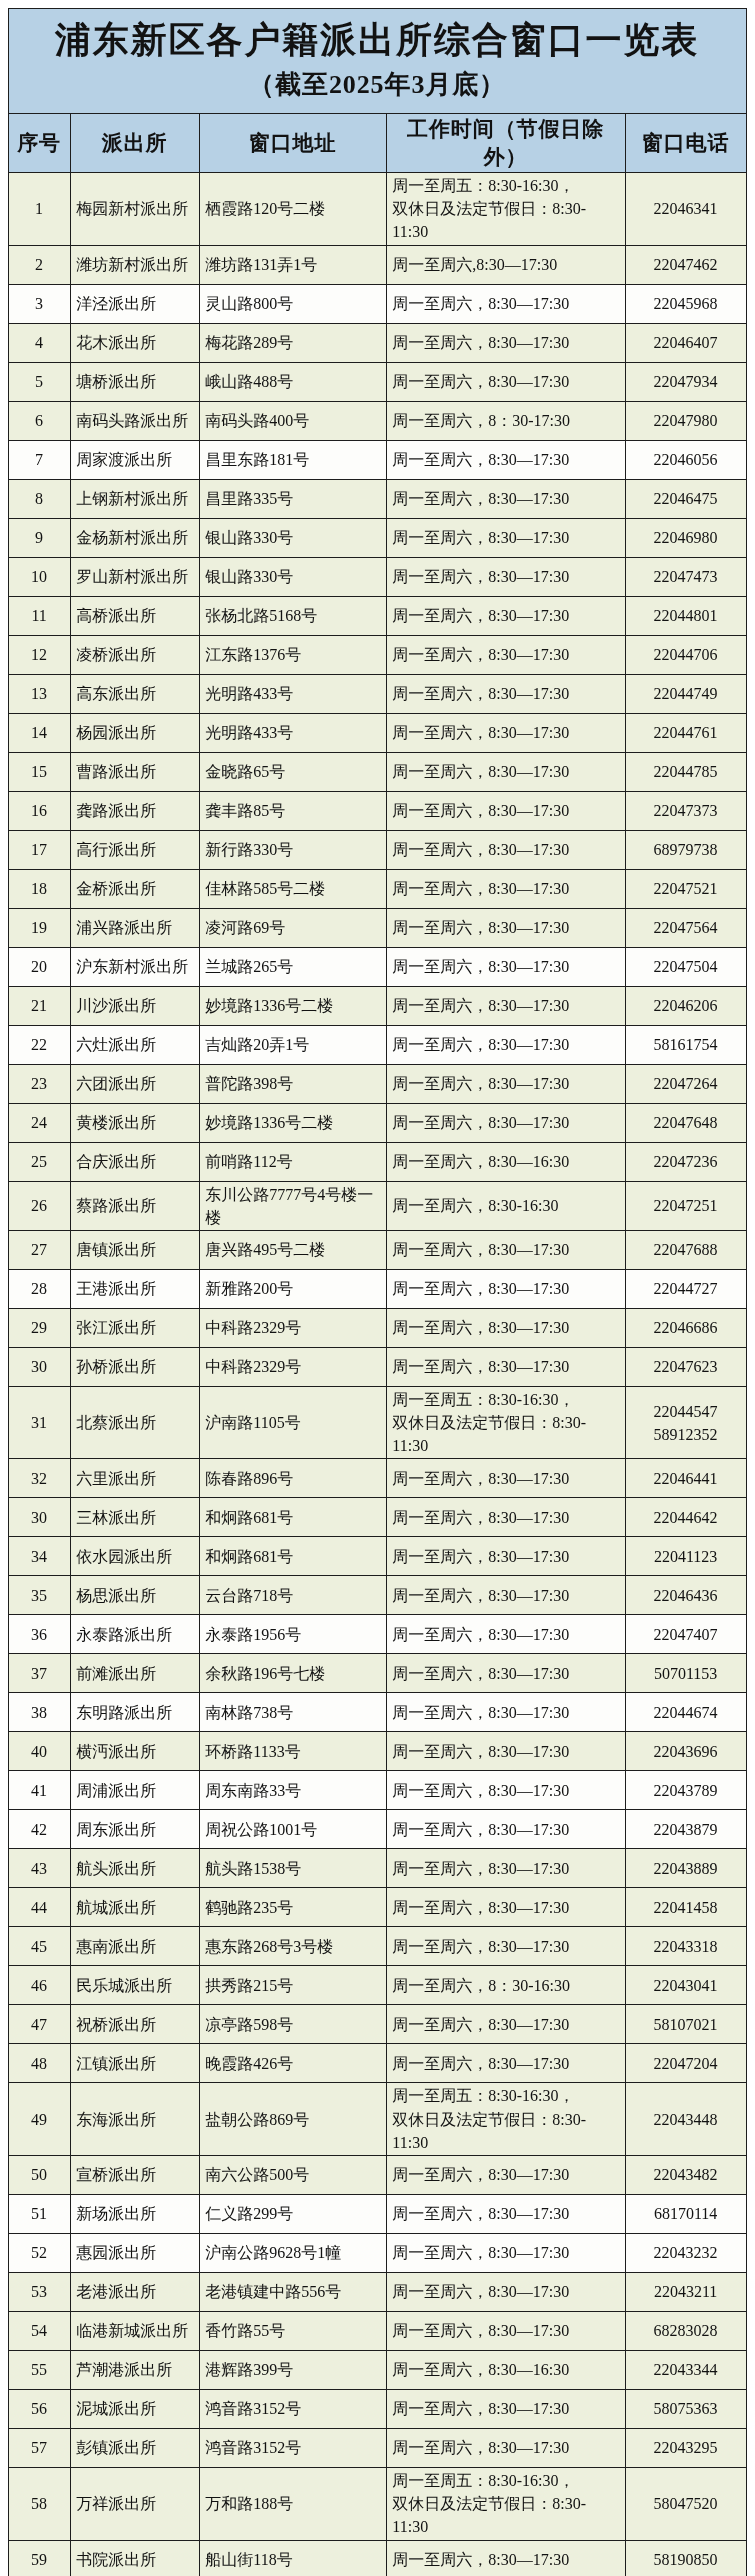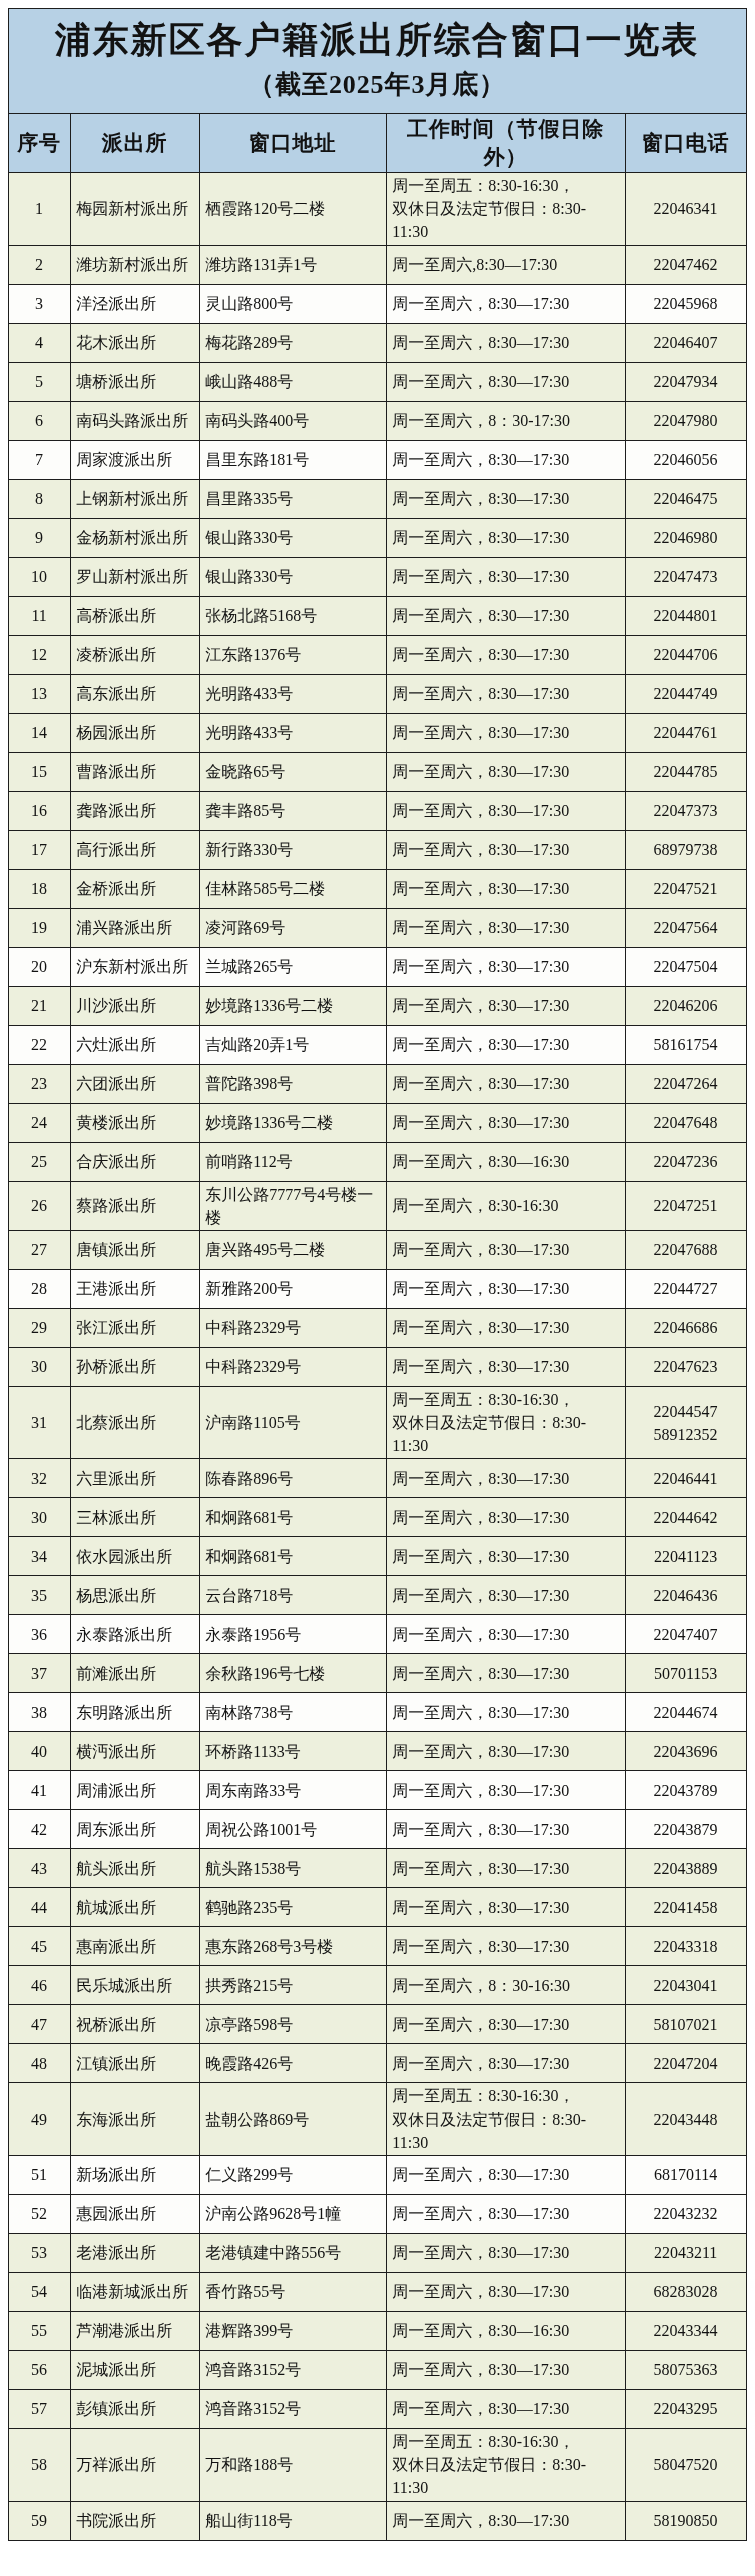--- a/index.html
+++ b/index.html
@@ -624,20 +624,31 @@
     <td class="c-station">东海派出所</td>
     <td class="c-address">盐朝公路869号</td>
     <td class="c-time">
             <div>周一至周五：8:30-16:30，</div>
             <div>双休日及法定节假日：8:30-11:30</div>
           </td>
     <td class="c-phone">
             <div>22043448</div>
           </td>
   </tr>
+        <tr class="row-green">
+    <td class="c-num">50</td>
+    <td class="c-station">宣桥派出所</td>
+    <td class="c-address">南六公路500号</td>
+    <td class="c-time">
+            <div>周一至周六，8:30—17:30</div>
+          </td>
+    <td class="c-phone">
+            <div>22043482</div>
+          </td>
+  </tr>
         <tr class="row-white">
     <td class="c-num">51</td>
     <td class="c-station">新场派出所</td>
     <td class="c-address">仁义路299号</td>
     <td class="c-time">
             <div>周一至周六，8:30—17:30</div>
           </td>
     <td class="c-phone">
             <div>68170114</div>
           </td>

